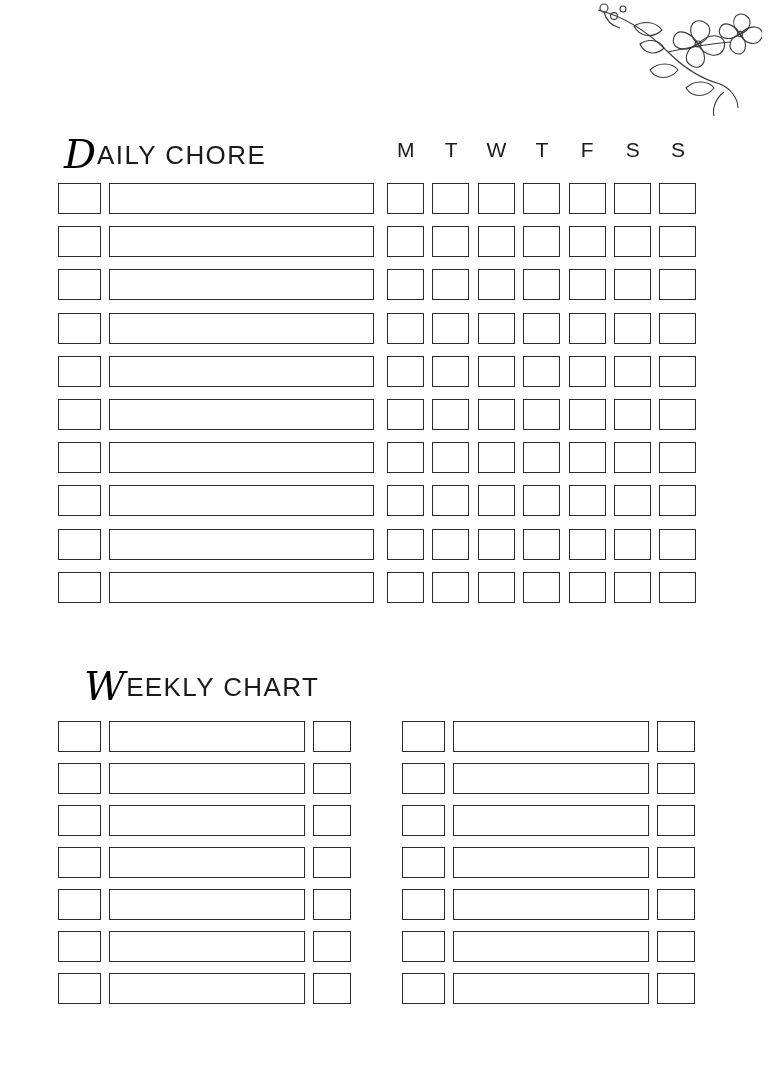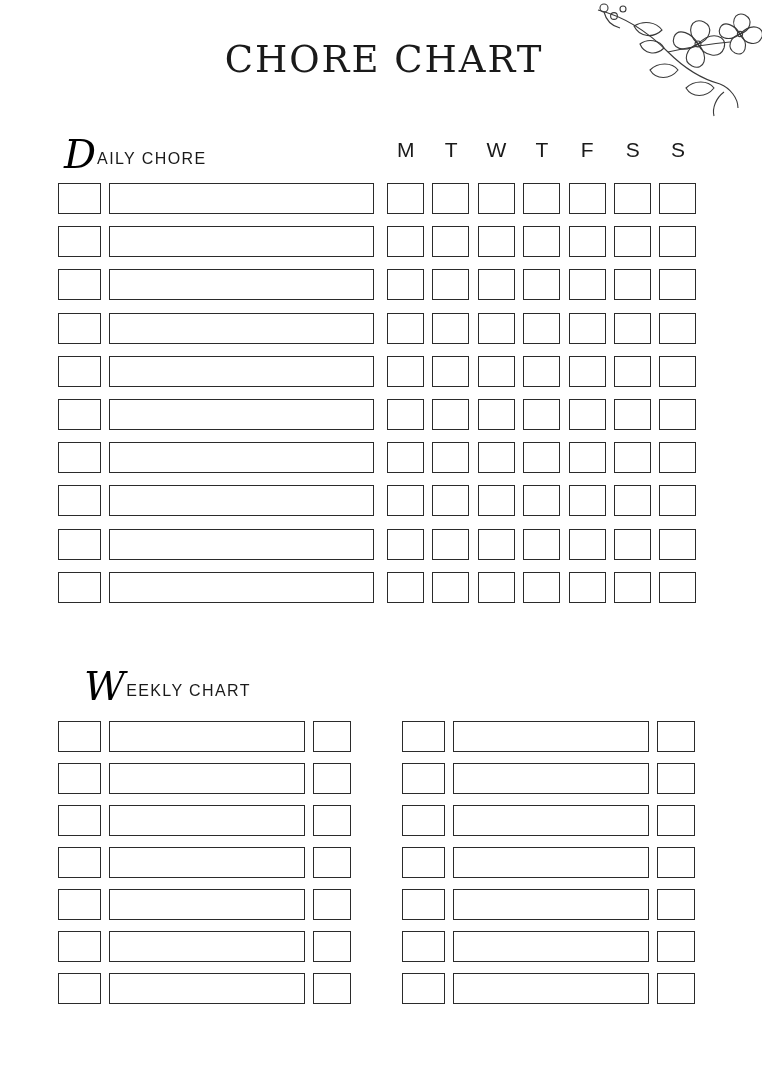--- a/index.html
+++ b/index.html
@@ -72,21 +72,21 @@
     font-family: "DejaVu Serif", serif;
     font-style: italic;
     font-size: 40px;
     line-height: 1;
     font-weight: 400;
     position: relative;
     top: 4px;
   }
   .section-rest {
     font-family: "Liberation Sans", sans-serif;
-    font-size: 16px;
+    font-size: 26px;
     letter-spacing: 1.4px;
     margin-left: 1px;
     color: #1a1a1a;
   }
 
   
   .day-letters {
     position: absolute;
     left: 383px;
     top: 138px;
@@ -201,21 +201,20 @@
         <path d="M0 0 C 10 10, 5 24, -5 19 C -14 14, -10 3, 0 0 Z"></path>
         <path d="M0 0 C -12 9, -24 3, -20 -6 C -16 -14, -5 -9, 0 0 Z"></path>
         <circle cx="0" cy="0" r="2.6"></circle>
       </g>
 
       <path d="M130 84 C 140 88, 148 98, 148 108"></path>
       <path d="M134 92 C 126 98, 122 108, 124 116"></path>
     </svg>
   </div>
 
-  <h1 class="title">CHORE CHART</h1>
 
 
   <div class="section-head" style="left:64px; top:130px;">
     <span class="dropcap">D</span>
     <span class="section-rest">AILY CHORE</span>
   </div>
 
   <div class="day-letters">
     <div class="day-letter">M</div>
     <div class="day-letter">T</div>

